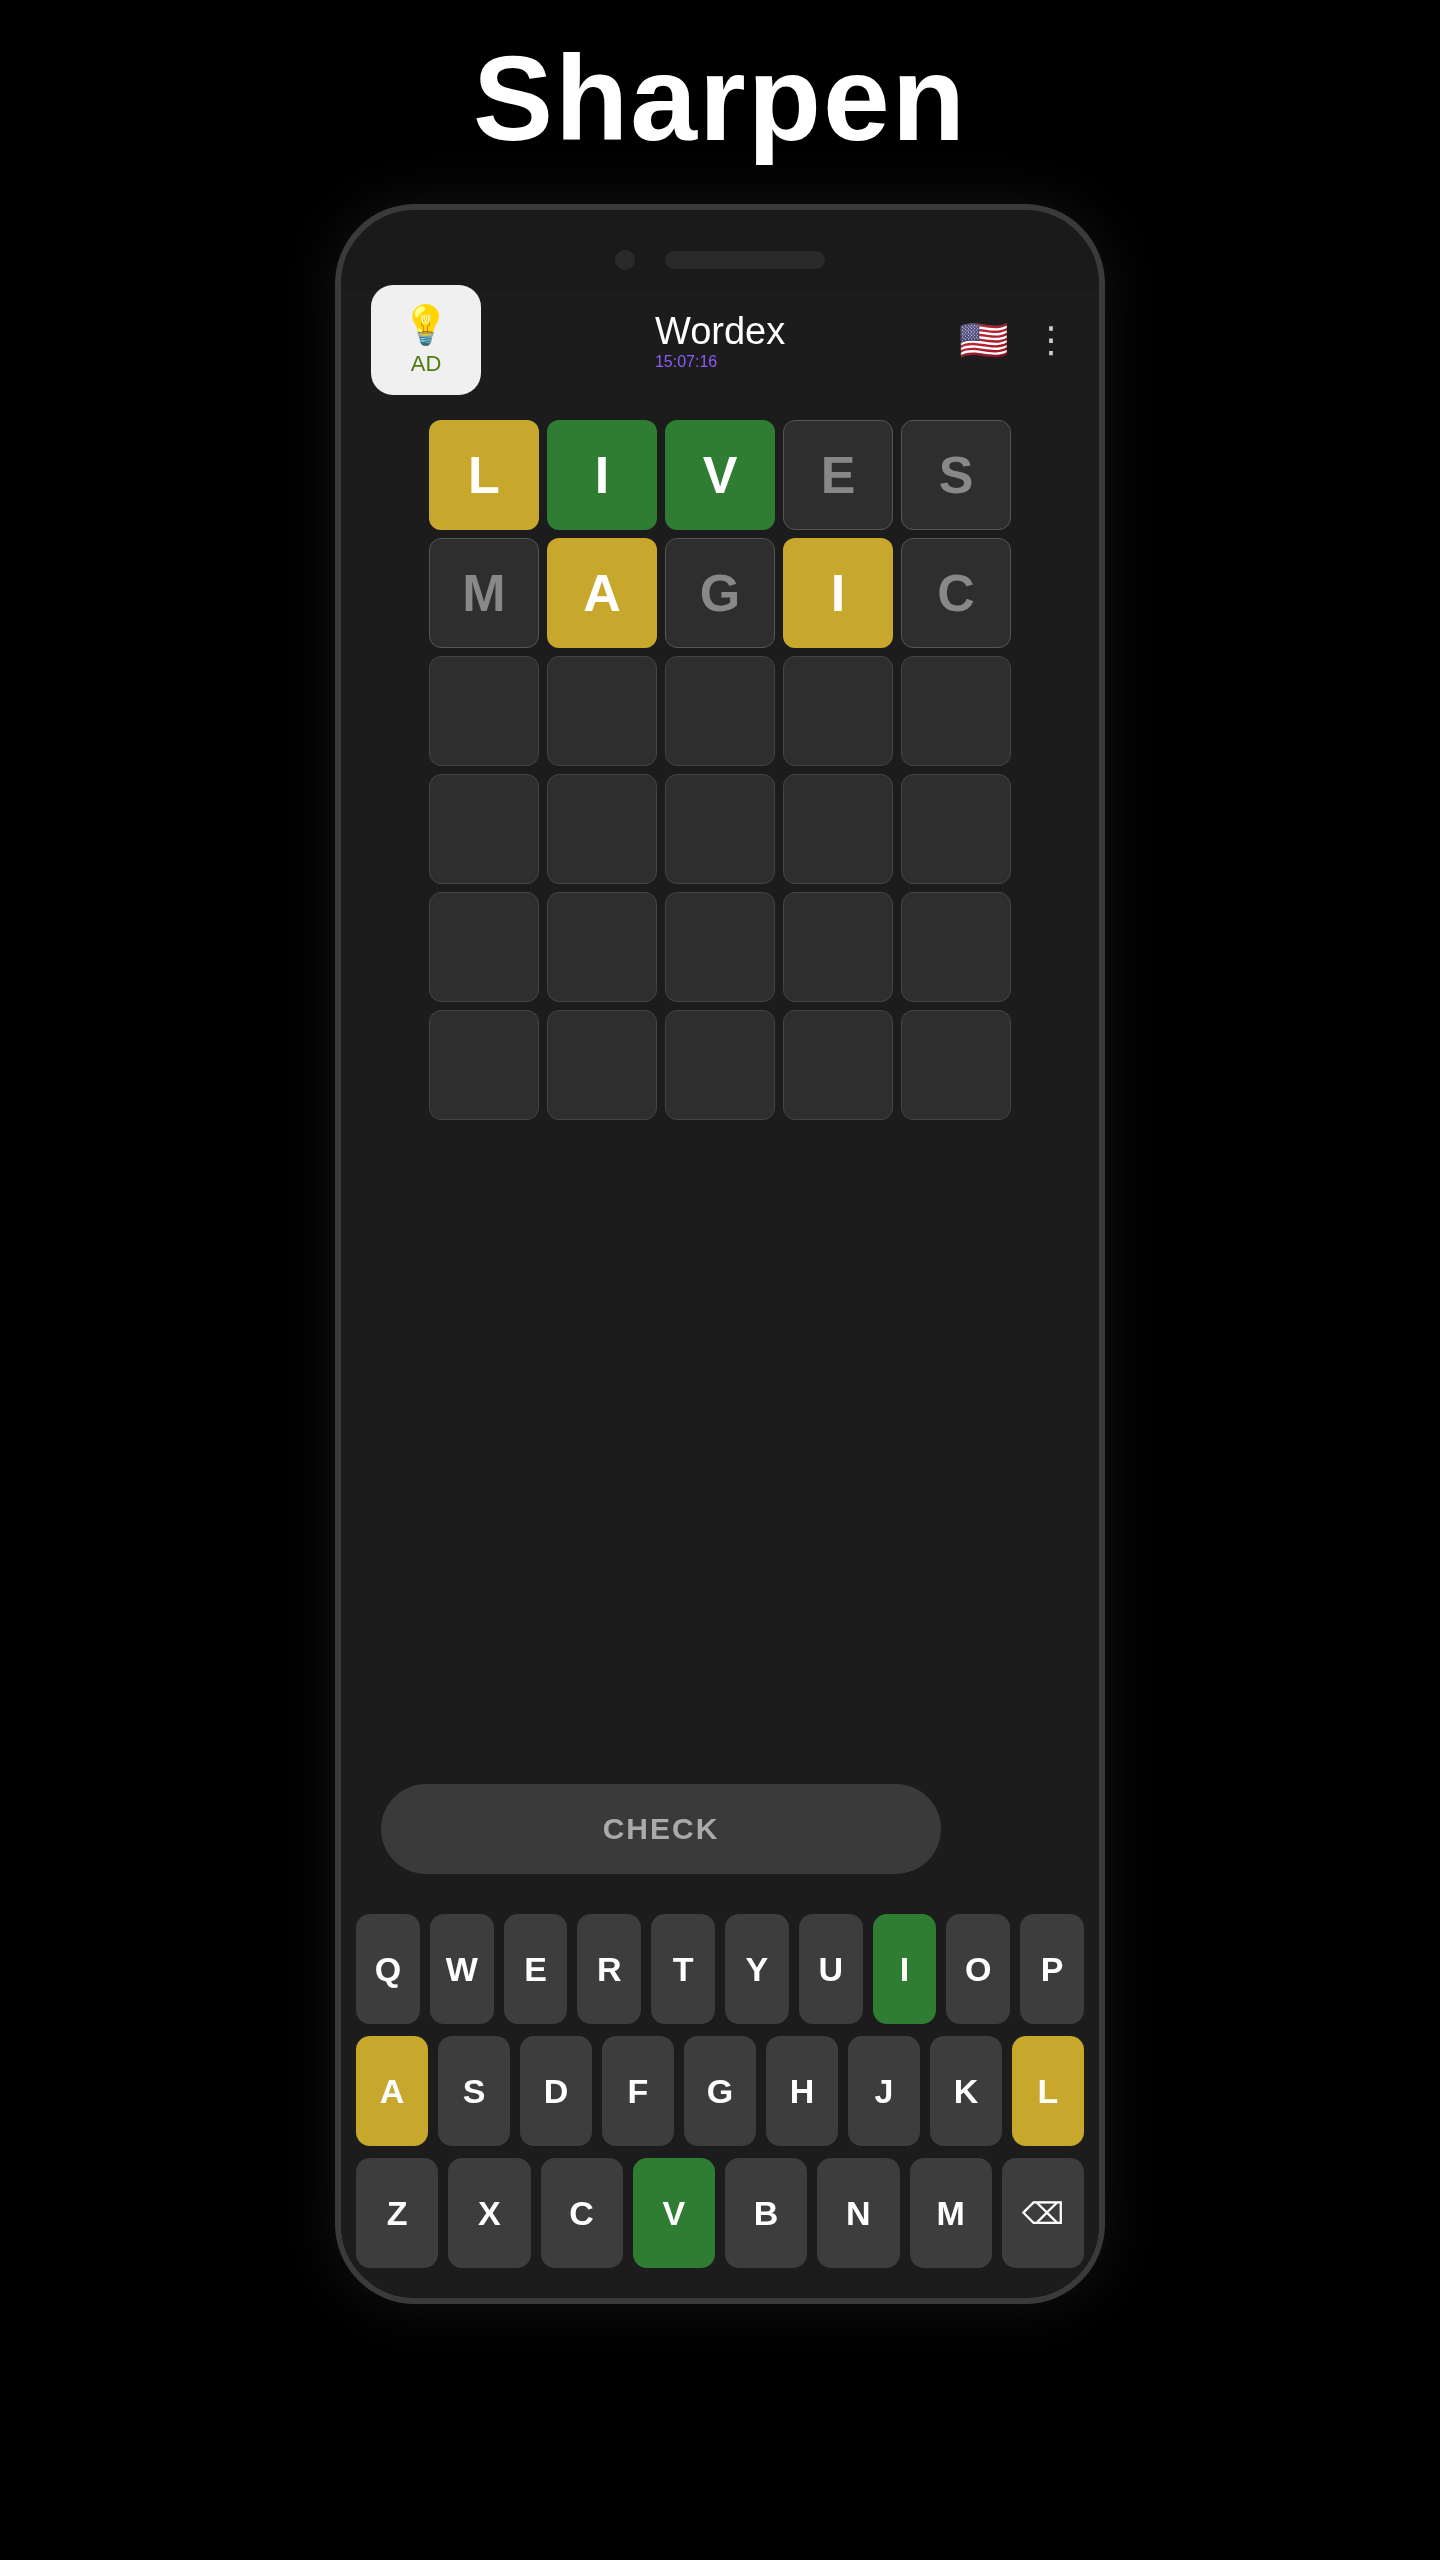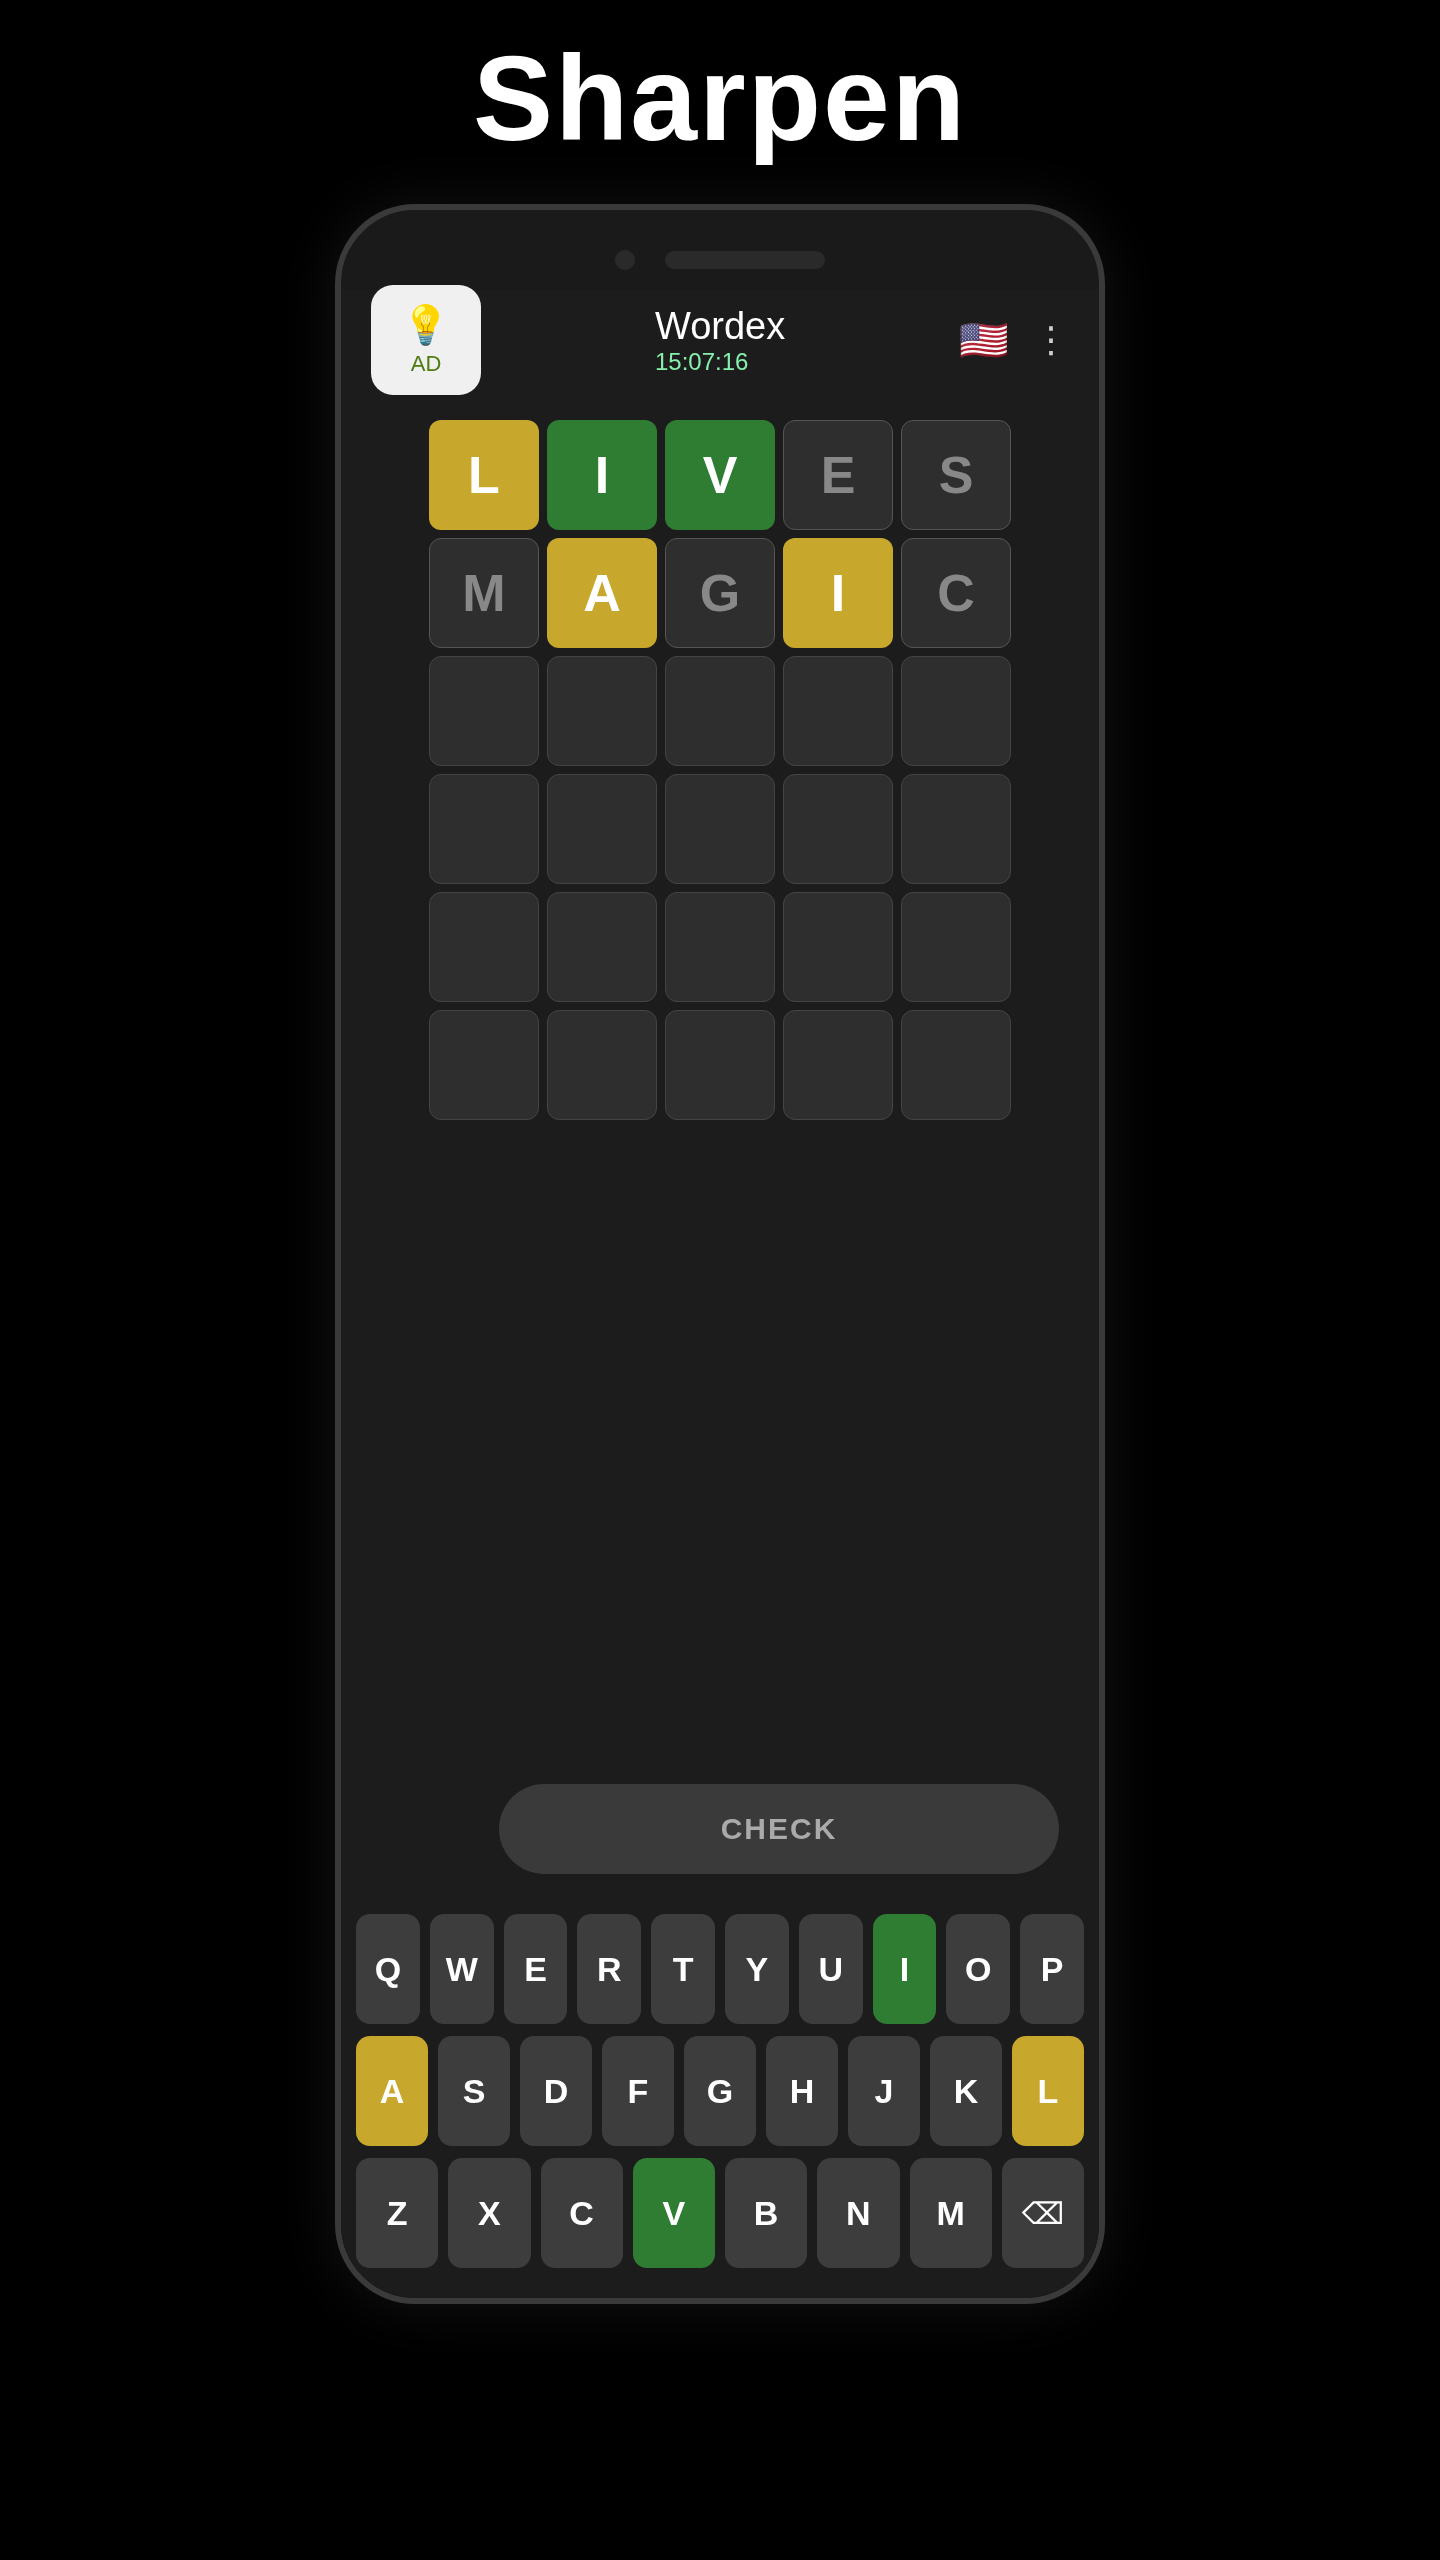--- a/index.html
+++ b/index.html
@@ -141,22 +141,22 @@
       align-items: flex-start;
     }
 
     .app-title {
       font-size: 38px;
       font-weight: 500;
       color: #fff;
     }
 
     .app-timer {
-      font-size: 24px;
-      color: #86efac;
+      font-size: 16px;
+      color: #8b5cf6;
     }
 
     .app-header-right {
       display: flex;
       align-items: center;
       gap: 24px;
     }
 
     .flag-icon {
       font-size: 40px;
@@ -213,21 +213,21 @@
       background: #2e2e2e;
       border: 1.5px solid #555;
       color: #888;
     }
 
     
     .check-button-container {
       width: 100%;
       padding: 0 40px 30px 40px;
       display: flex;
-      justify-content: flex-end;
+      justify-content: flex-start;
     }
 
     .check-button {
       width: 560px;
       height: 90px;
       background: #3a3a3a;
       border-radius: 50px;
       display: flex;
       align-items: center;
       justify-content: center;

